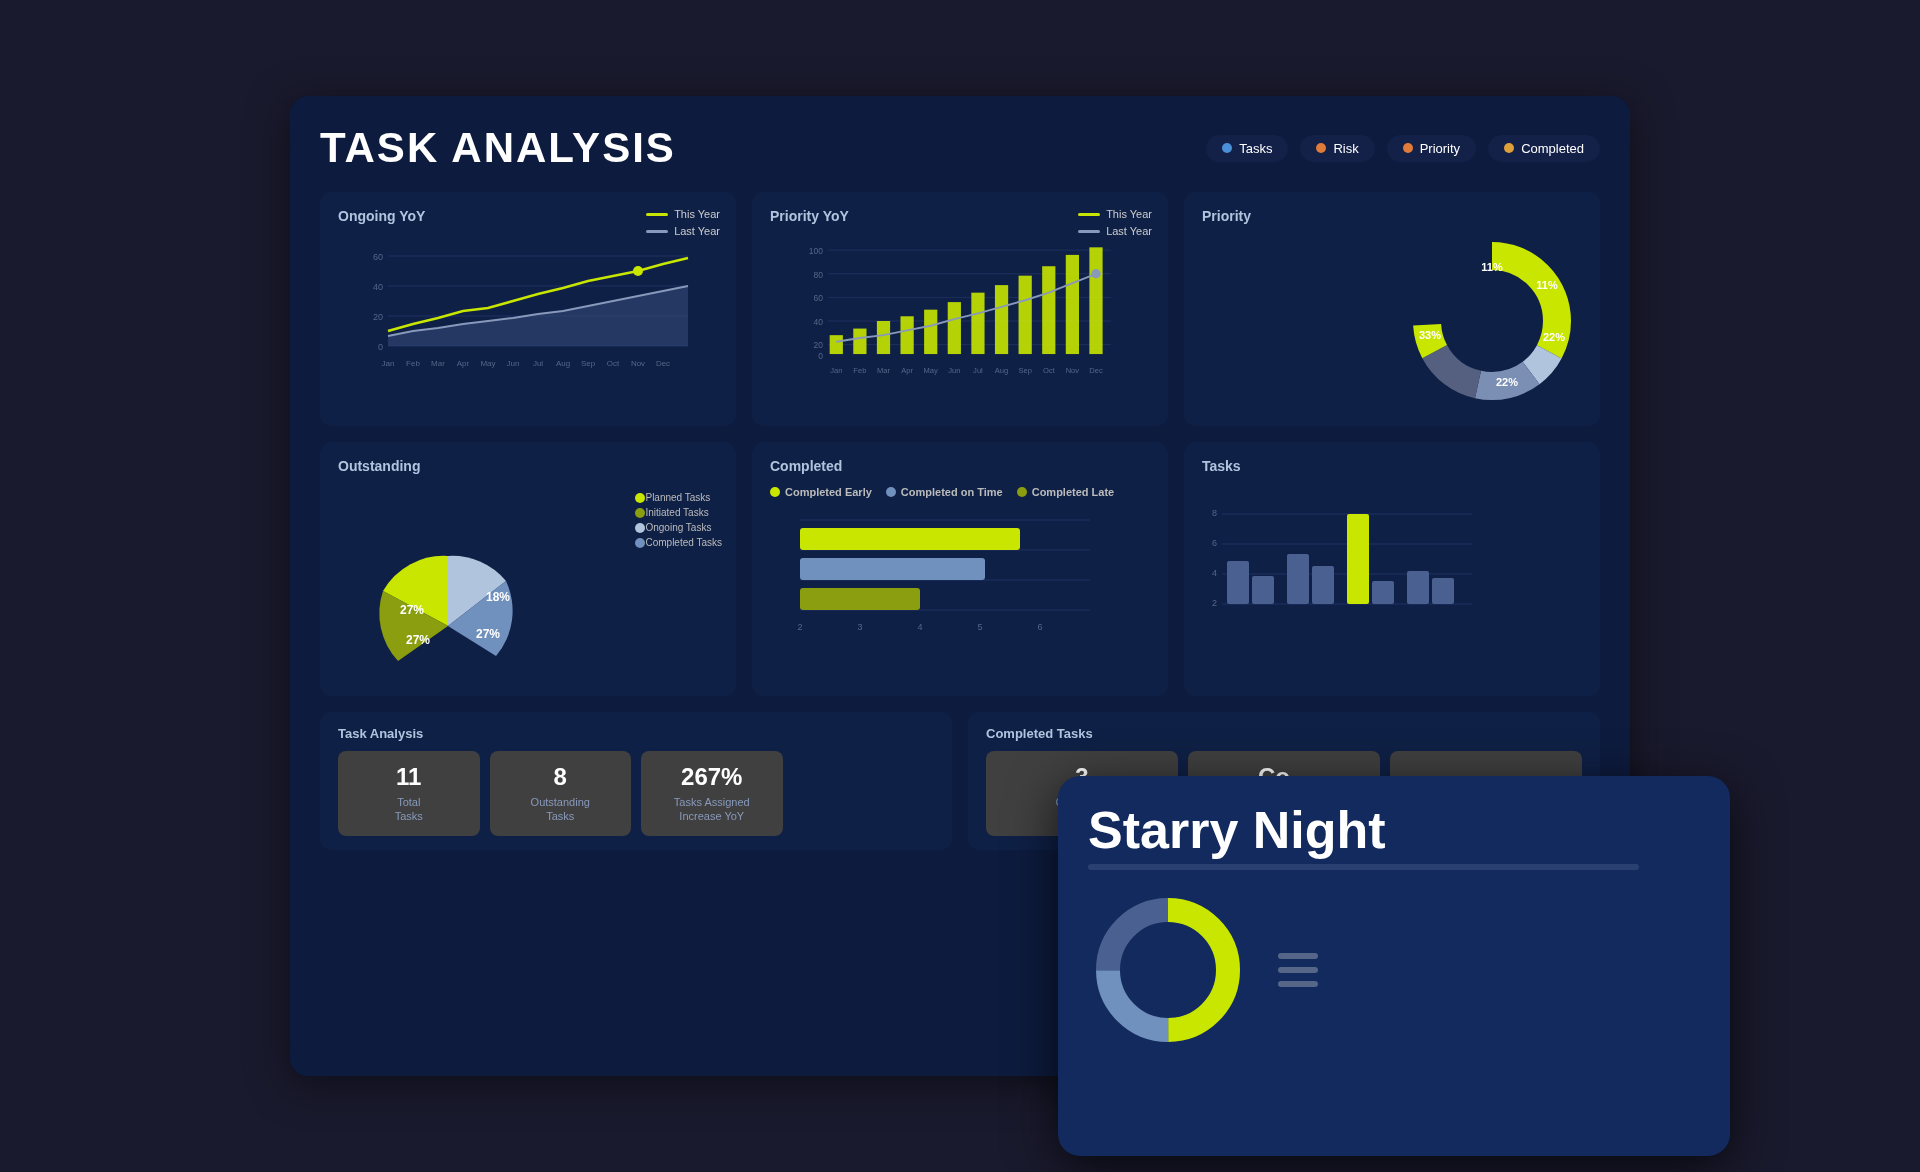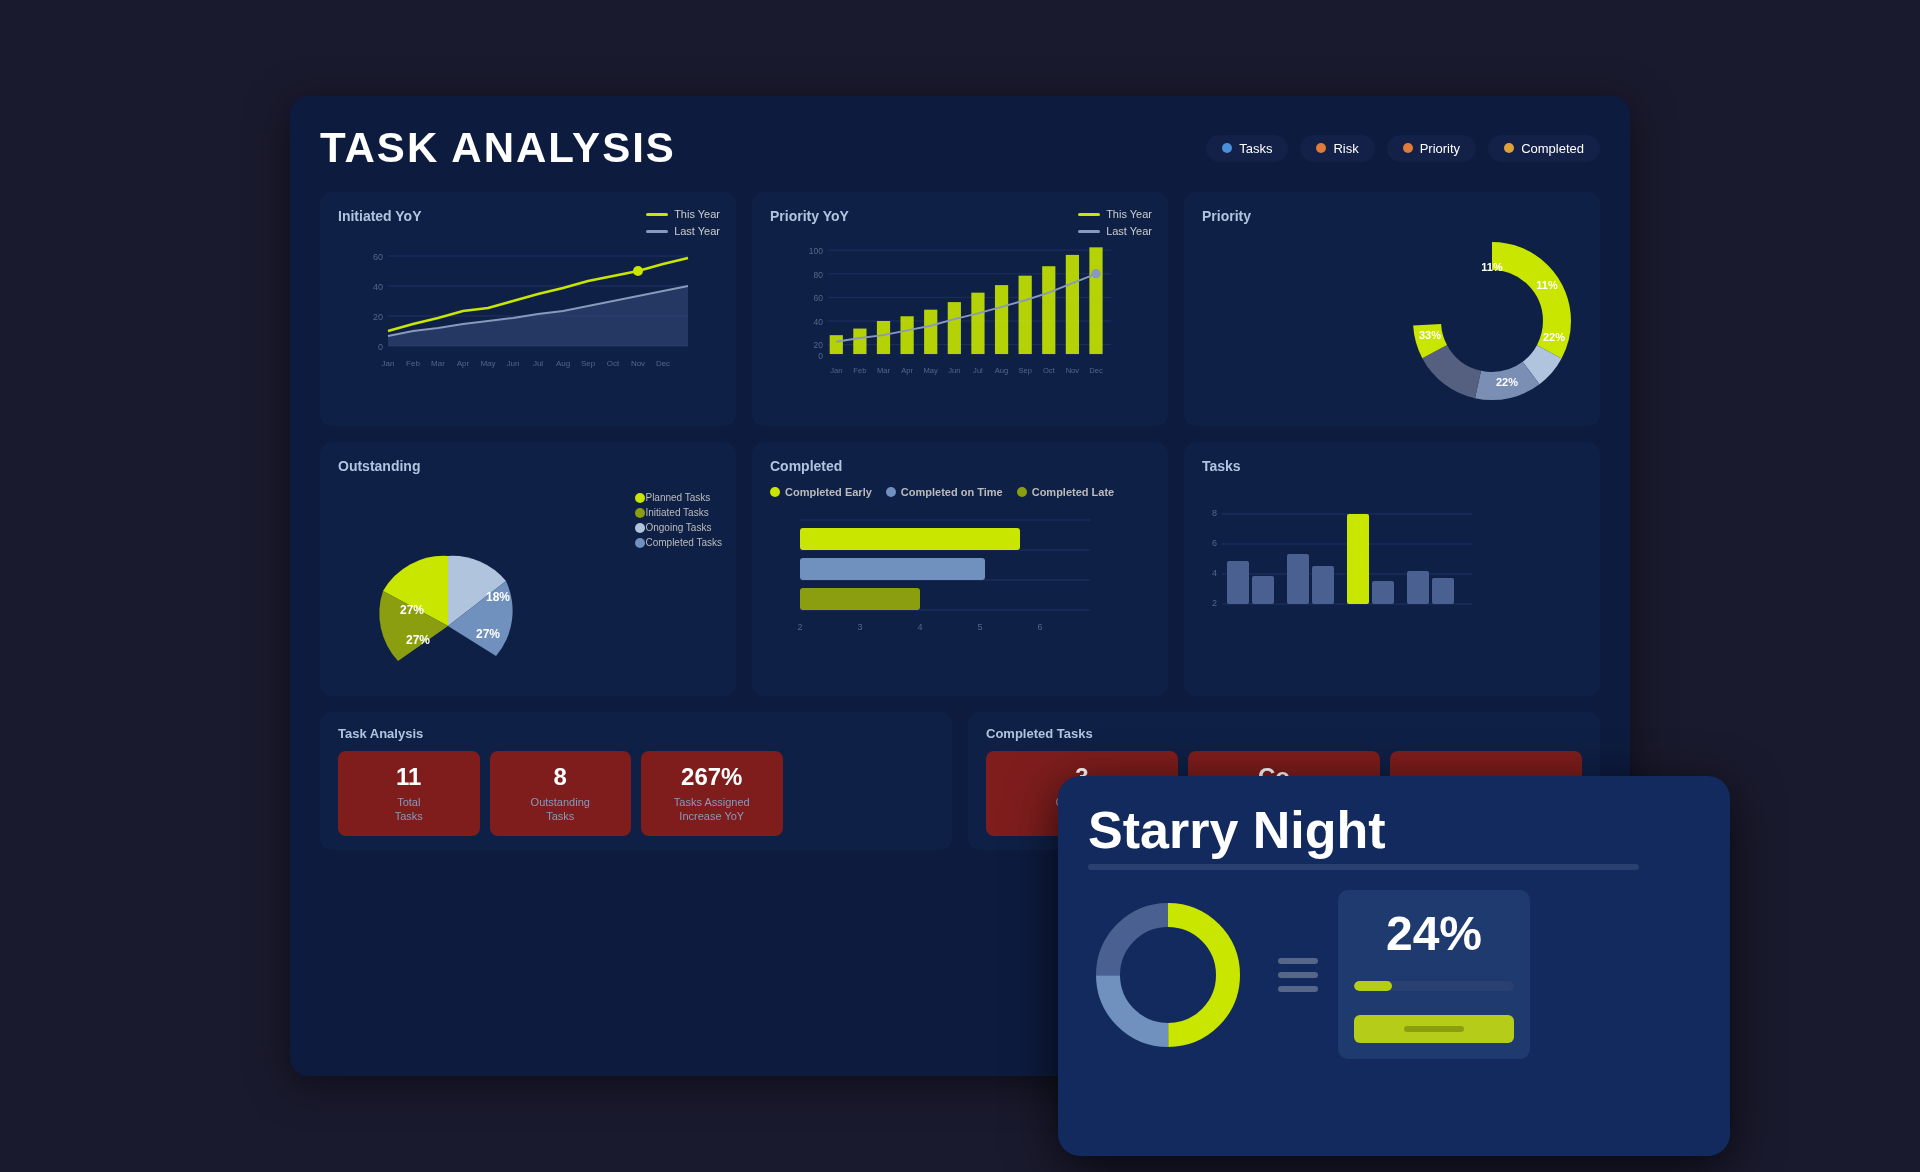--- a/index.html
+++ b/index.html
@@ -150,21 +150,21 @@
       font-weight: 600;
     }
 
     .stats-grid {
       display: grid;
       grid-template-columns: repeat(4, 1fr);
       gap: 10px;
     }
 
     .stat-item {
-      background: #7f1d1d;
+      background: #404040;
       border-radius: 8px;
       padding: 12px 10px;
       text-align: center;
     }
 
     .stat-value {
       font-size: 24px;
       font-weight: 800;
       color: #fff;
     }
@@ -349,21 +349,21 @@
       <div class="pill">
         <div class="pill-dot" style="background:#e0a039;"></div>
         <span>Completed</span>
       </div>
     </div>
   </div>
 
   <div class="charts-row">
 
     <div class="chart-card">
-      <div class="card-title">Initiated YoY</div>
+      <div class="card-title">Ongoing YoY</div>
       <div class="chart-legend">
         <div class="legend-item">
           <div class="legend-line" style="background:#c8e600;"></div>
           <span>This Year</span>
         </div>
         <div class="legend-item">
           <div class="legend-line" style="background:#8899bb;"></div>
           <span>Last Year</span>
         </div>
       </div>
@@ -641,25 +641,16 @@
           <circle cx="80" cy="80" r="42" fill="#132a5e"></circle>
         </svg>
       </div>
 
       <div class="starry-icons">
         <div style="width:40px;height:6px;background:#556688;border-radius:3px;"></div>
         <div style="width:40px;height:6px;background:#556688;border-radius:3px;"></div>
         <div style="width:40px;height:6px;background:#556688;border-radius:3px;"></div>
       </div>
 
-      <div class="starry-right-panel">
-        <div class="starry-percent">24%</div>
-        <div class="starry-progress-bar">
-          <div class="starry-progress-fill" style="width:24%;"></div>
-        </div>
-        <div class="starry-button">
-          <div class="starry-button-line"></div>
-        </div>
-      </div>
     </div>
   </div>
 
 </div>
 
 </body></html>

